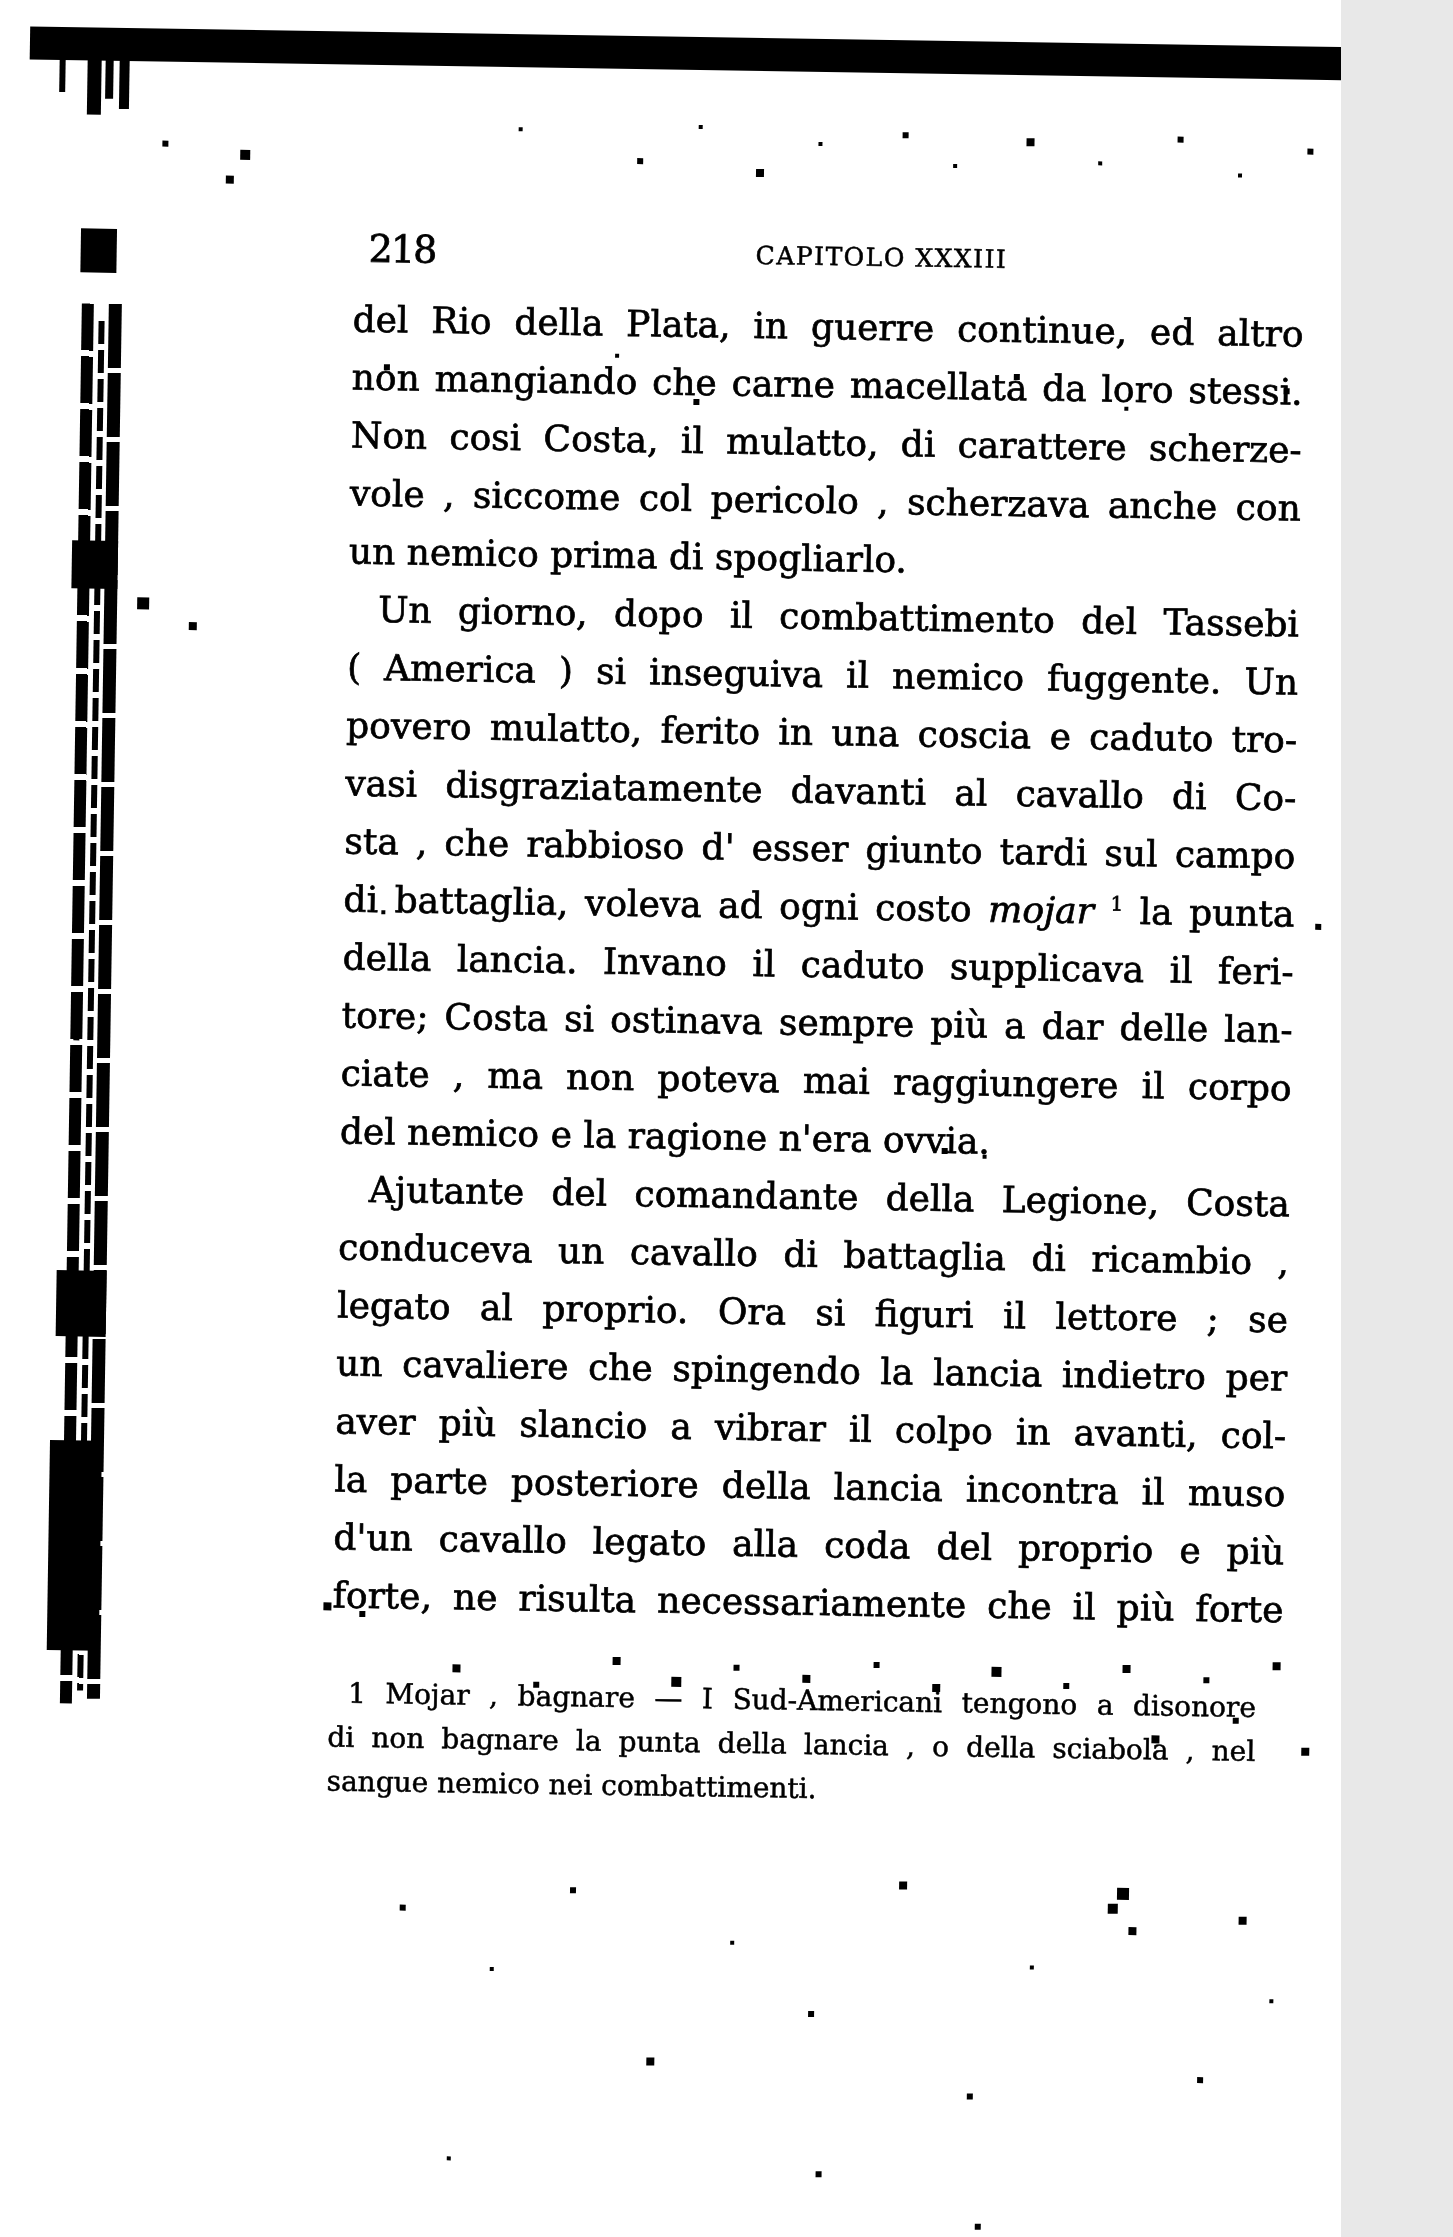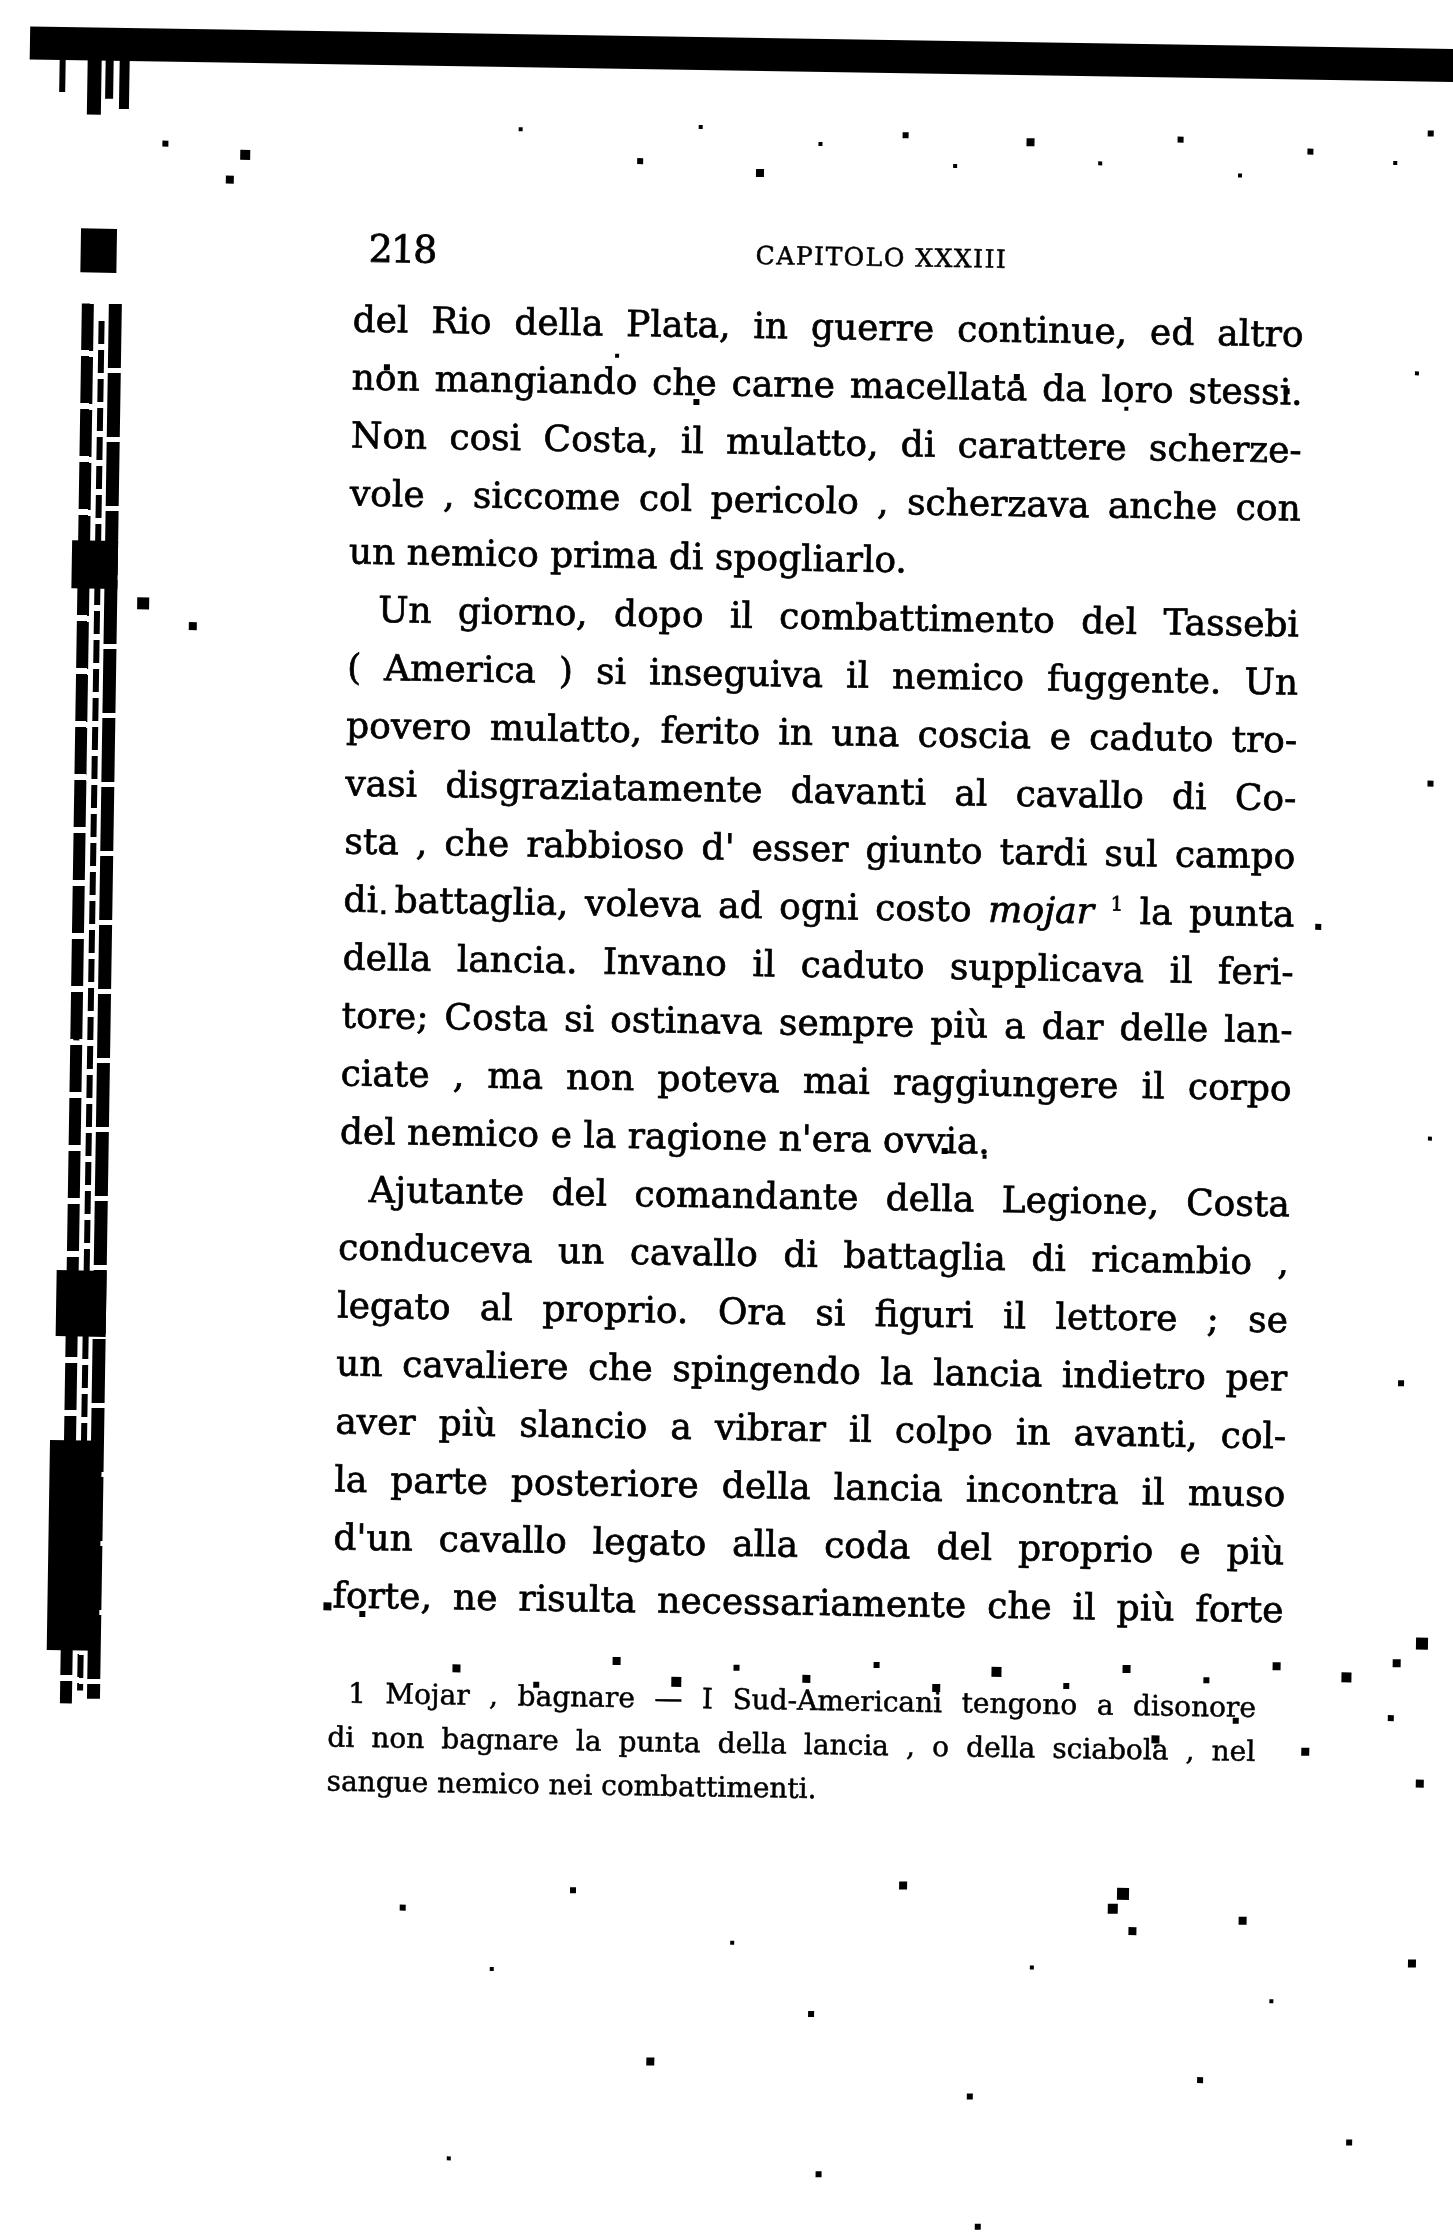--- a/index.html
+++ b/index.html
@@ -1,18 +1,18 @@
 <!DOCTYPE html>
 <html><head>
 <meta charset="utf-8">
 <style>
   html,body{margin:0;padding:0;background:#e8e8e8;}
   #page{
     position:relative;
-    width:1453px;height:2237px;
+    width:1341px;height:2237px;
     background:#ffffff;
     overflow:hidden;
     font-family:"DejaVu Serif", serif;
     color:#000;
   }
   #page-inner{
     position:absolute;inset:0;
     transform:rotate(0.9deg);
     transform-origin:60px 40px;
   }

